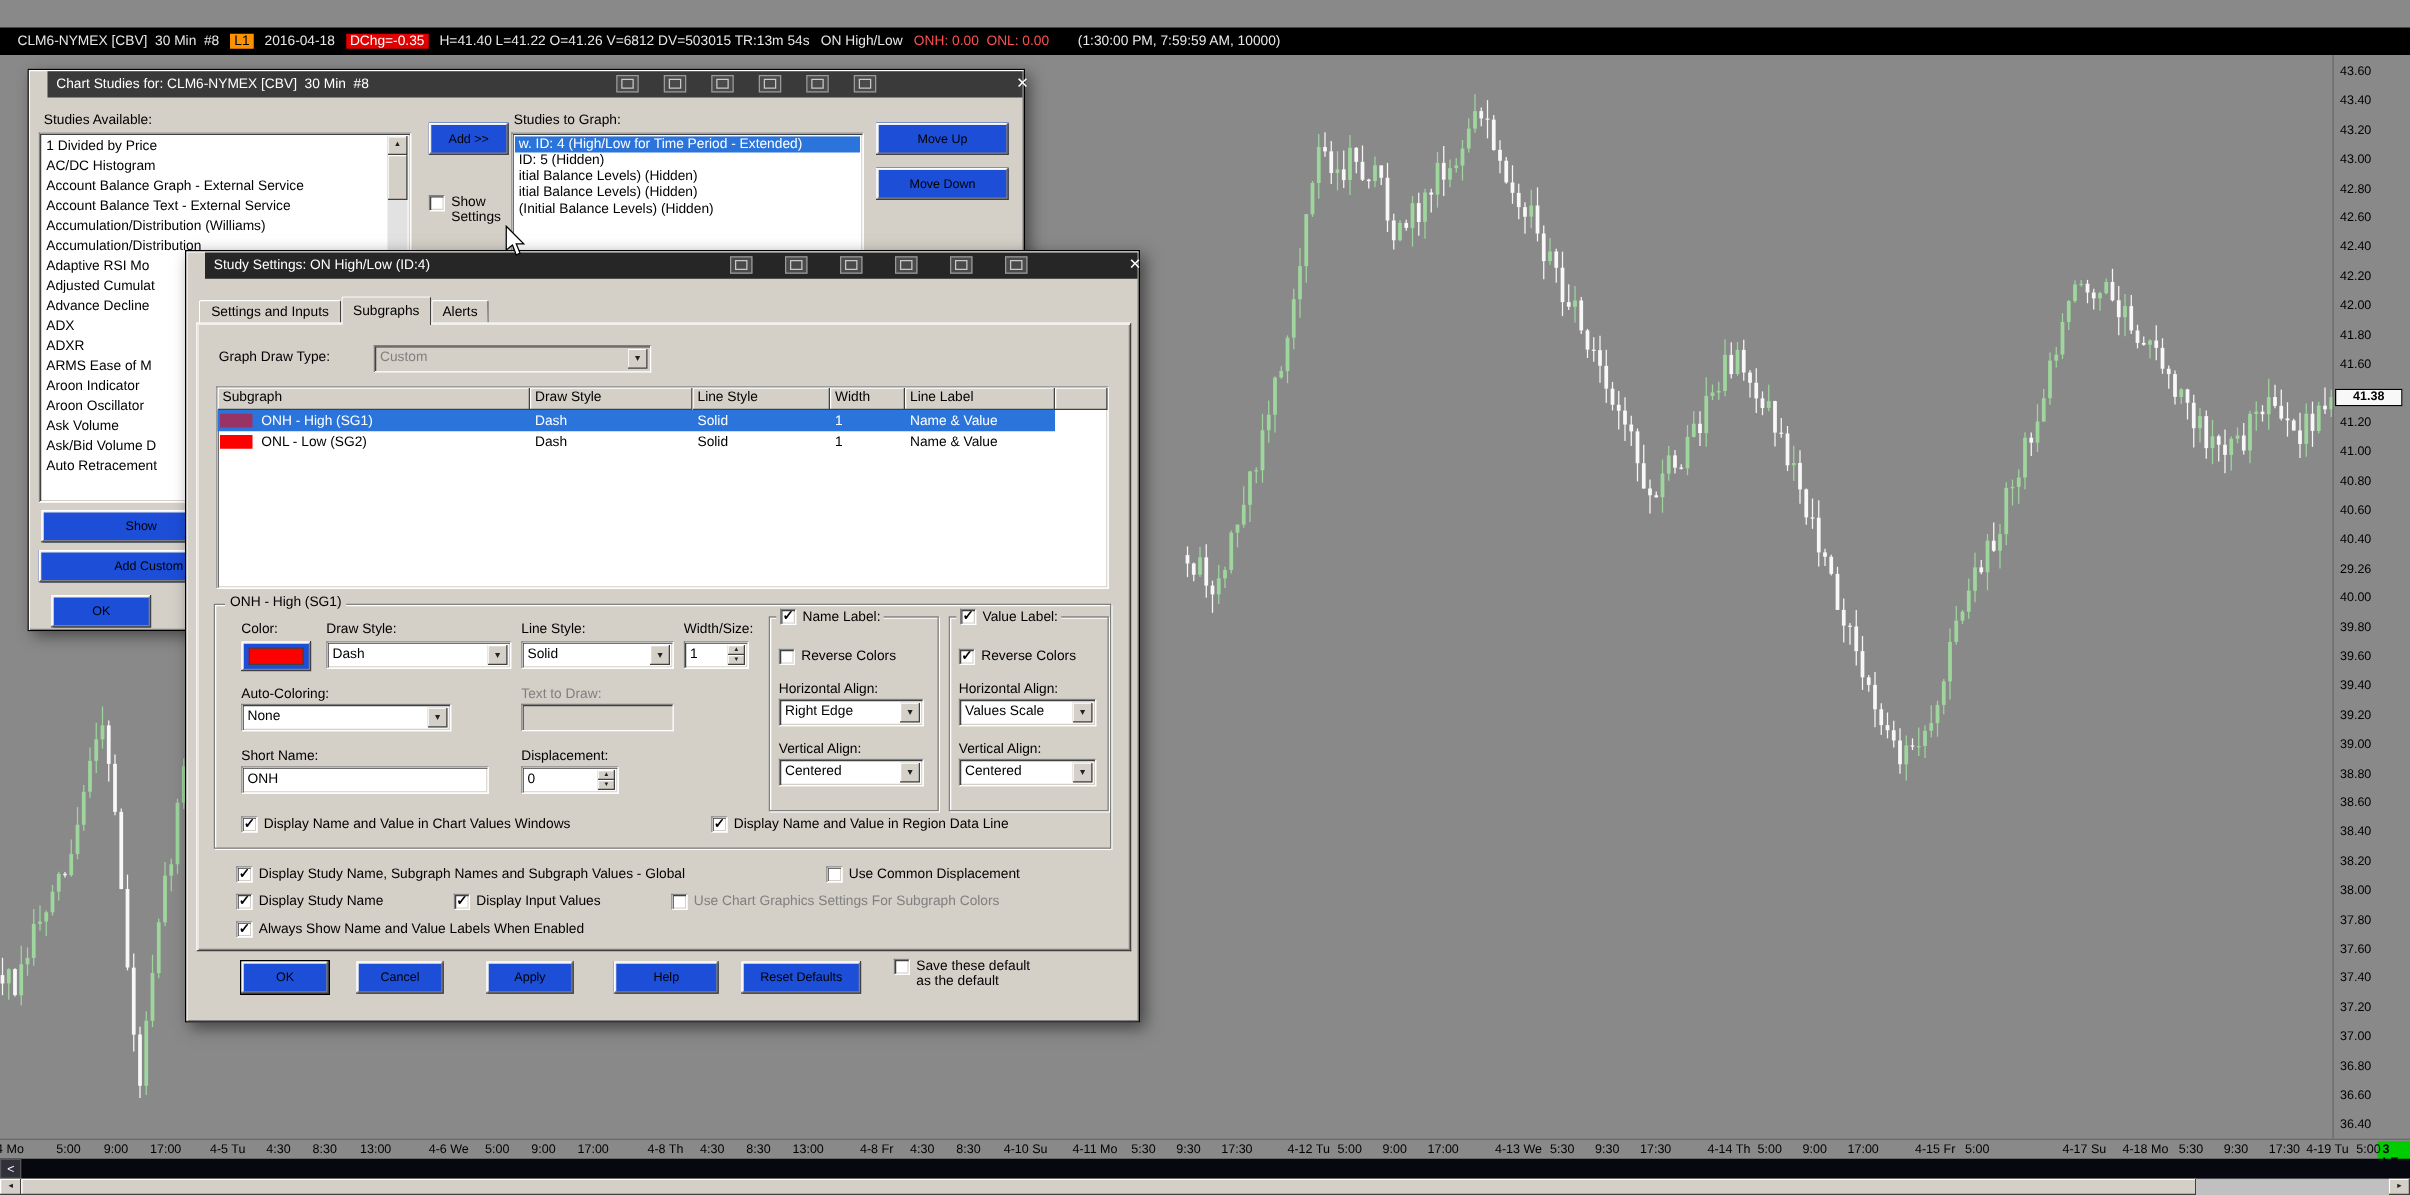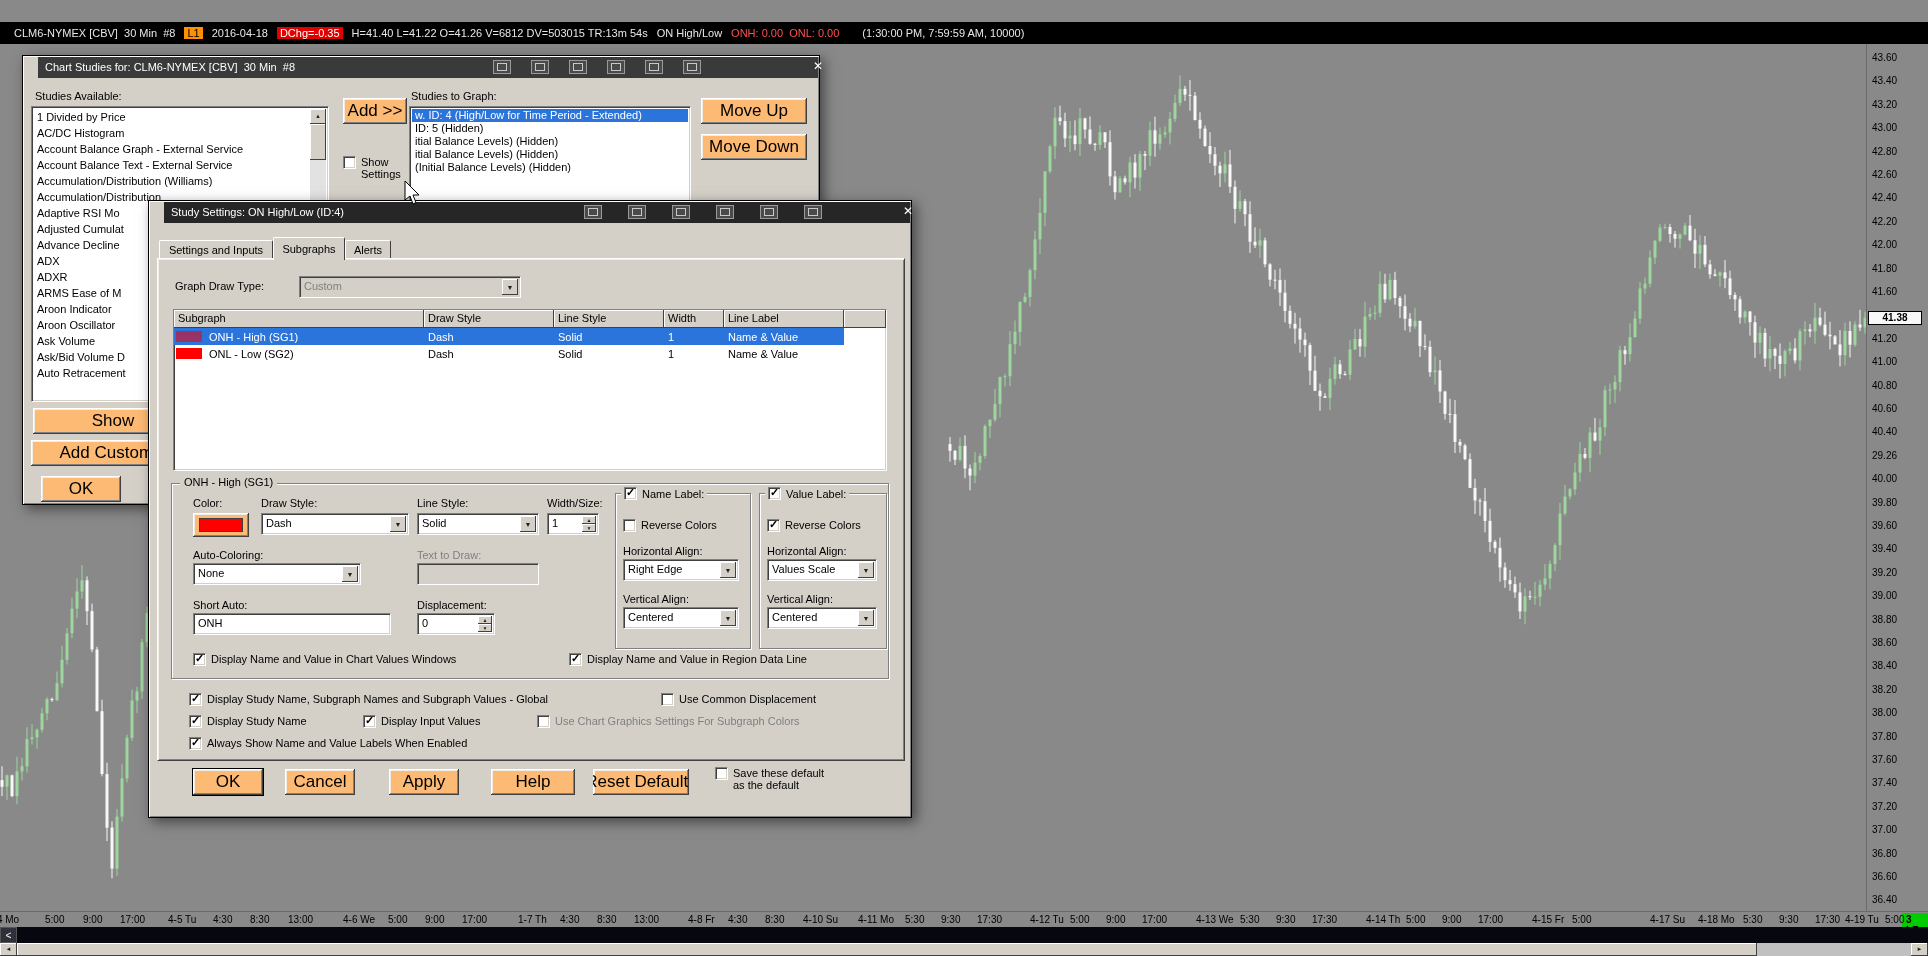--- a/index.html
+++ b/index.html
@@ -32,21 +32,21 @@
   
   .dlg{position:absolute;background:#d4d0c8;border:1px solid #000;box-shadow:inset 1px 1px 0 #fff,inset -1px -1px 0 #808080,4px 4px 12px rgba(0,0,0,.5);font-size:11px;color:#000;}
   .dlg-title{position:absolute;left:1px;top:1px;right:1px;height:21px;color:#fff;font-size:11px;margin-left:14px;}
   .dlg-title-text{position:absolute;left:7px;top:4px;white-space:pre;}
   .tb-icon{position:absolute;top:3px;width:18px;height:14px;border:1px solid #9a9a9a;background:#4a4a4a;}
   .tb-icon::after{content:"";position:absolute;left:3px;top:2px;right:3px;bottom:2px;border:1px solid #c8c8c8;}
   .dlg-close{position:absolute;top:2px;width:20px;height:16px;text-align:center;line-height:15px;font-size:12px;color:#fff;}
   .lbl{position:absolute;font-size:11px;white-space:nowrap;}
   .lbl.gray{color:#808080;}
 
-  .btn{position:absolute;background:#fdba74;font-size:17px;display:flex;align-items:center;justify-content:center;white-space:nowrap;overflow:hidden;box-shadow:inset -1px -1px 0 #404040,inset 1px 1px 0 #fff,inset -2px -2px 0 #808080,inset 2px 2px 0 #f0ede6;}
+  .btn{position:absolute;background:#1d4ed8;font-size:10px;display:flex;align-items:center;justify-content:center;white-space:nowrap;overflow:hidden;box-shadow:inset -1px -1px 0 #404040,inset 1px 1px 0 #fff,inset -2px -2px 0 #808080,inset 2px 2px 0 #f0ede6;}
   .btn-default{outline:1px solid #000;}
 
   .field,.listbox,.combo,.spin,.sg-table{position:absolute;background:#fff;border:1px solid;border-color:#808080 #fff #fff #808080;box-shadow:inset 1px 1px 0 #404040, inset -1px -1px 0 #d4d0c8;}
   .field .val{position:absolute;left:4px;top:3px;font-size:11px;}
   .field.disabled{background:#d4d0c8;}
 
   .combo .val{position:absolute;left:4px;top:3px;right:20px;font-size:11px;white-space:nowrap;overflow:hidden;}
   .combo.disabled{background:#d4d0c8;}
   .combo.disabled .val{color:#808080;}
   .combo .drop{position:absolute;right:2px;top:2px;bottom:2px;width:16px;background:#d4d0c8;box-shadow:inset -1px -1px 0 #404040,inset 1px 1px 0 #fff;display:flex;align-items:center;justify-content:center;font-size:7px;color:#222;}
@@ -573,21 +573,21 @@
       <div class="time-label" style="left: 83px;">9:00</div>
       <div class="time-label" style="left: 120px;">17:00</div>
       <div class="time-label" style="left: 168px;">4-5 Tu</div>
       <div class="time-label" style="left: 213px;">4:30</div>
       <div class="time-label" style="left: 250px;">8:30</div>
       <div class="time-label" style="left: 288px;">13:00</div>
       <div class="time-label" style="left: 343px;">4-6 We</div>
       <div class="time-label" style="left: 388px;">5:00</div>
       <div class="time-label" style="left: 425px;">9:00</div>
       <div class="time-label" style="left: 462px;">17:00</div>
-      <div class="time-label" style="left: 518px;">1-7 Th</div>
+      <div class="time-label" style="left: 518px;">4-8 Th</div>
       <div class="time-label" style="left: 560px;">4:30</div>
       <div class="time-label" style="left: 597px;">8:30</div>
       <div class="time-label" style="left: 634px;">13:00</div>
       <div class="time-label" style="left: 688px;">4-8 Fr</div>
       <div class="time-label" style="left: 728px;">4:30</div>
       <div class="time-label" style="left: 765px;">8:30</div>
       <div class="time-label" style="left: 803px;">4-10 Su</div>
       <div class="time-label" style="left: 858px;">4-11 Mo</div>
       <div class="time-label" style="left: 905px;">5:30</div>
       <div class="time-label" style="left: 941px;">9:30</div>
@@ -852,21 +852,21 @@
       <span class="drop">
           <i>▼</i>
         </span>
     </div>
 
     <div class="lbl gray" style="left:268px;top:348px">Text to Draw:</div>
     <div class="field disabled" style="left:268px;top:362px;width:122px;height:22px">
       <span class="val"></span>
     </div>
 
-    <div class="lbl" style="left:44px;top:398px">Short Auto:</div>
+    <div class="lbl" style="left:44px;top:398px">Short Name:</div>
     <div class="field" style="left:44px;top:412px;width:198px;height:22px">
       <span class="val">ONH</span>
     </div>
 
     <div class="lbl" style="left:268px;top:398px">Displacement:</div>
     <div class="spin" style="left:268px;top:412px;width:78px;height:22px">
       <span class="val">0</span>
       <span class="arrows">
         <span>
             <i>▲</i>

